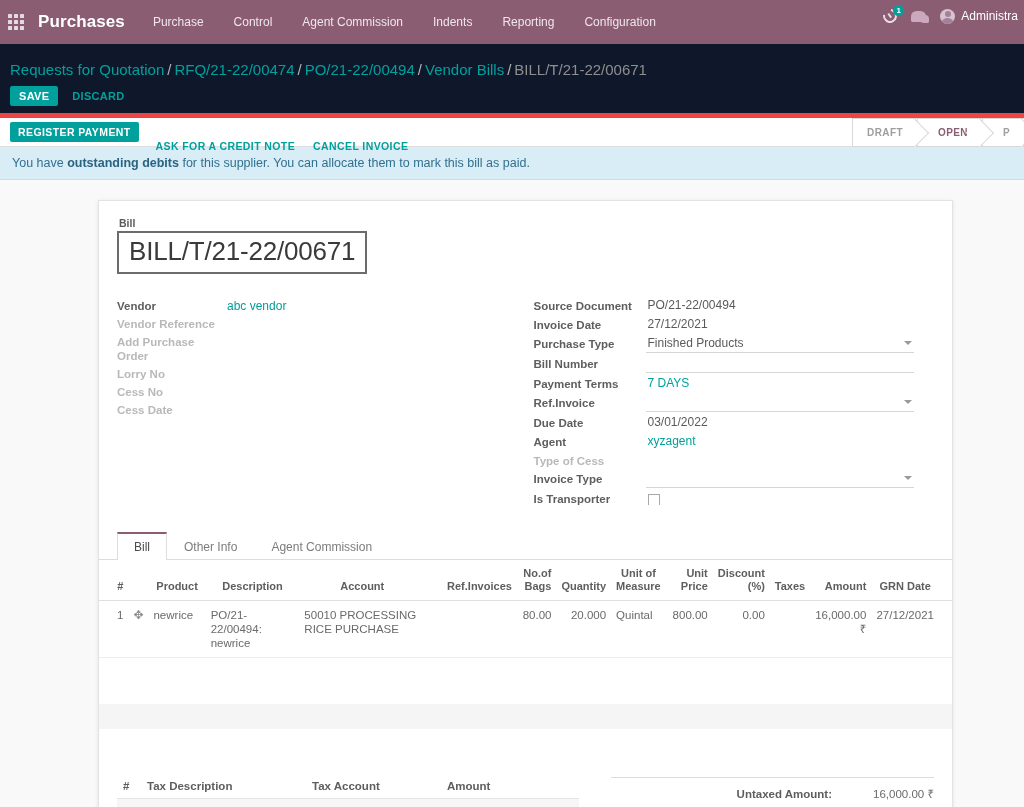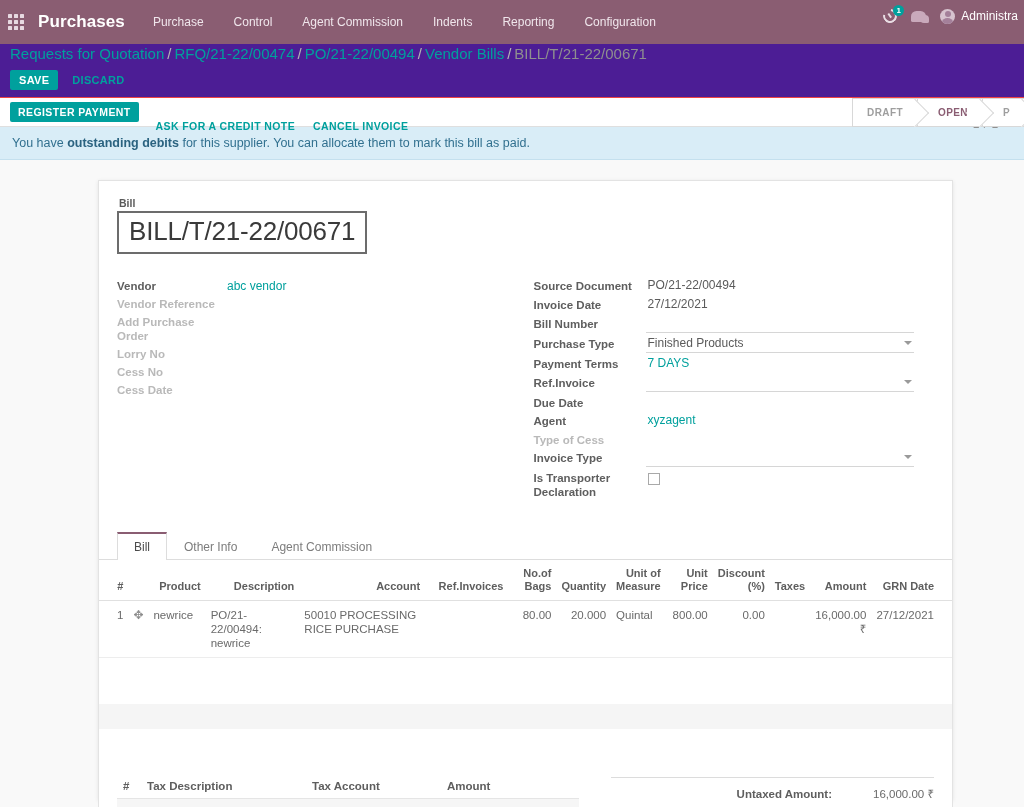--- a/index.html
+++ b/index.html
@@ -123,23 +123,23 @@
     position: absolute;
     left: 2px; top: 9.5px;
     width: 11px; height: 8px;
     border-radius: 50% 50% 0 0;
     background: #a4809a;
   }
   .user-name { font-size: 12px; color: #ffffff; white-space: nowrap; }
 
   
   .control-panel {
-    background: #4c1d95;
-    border-bottom: 1px solid #ef4444;
-    padding: 0 10px 0 10px;
+    background: #0f172a;
+    border-bottom: 5px solid #ef4444;
+    padding: 16px 10px 0 10px;
     position: relative;
   }
   .breadcrumb {
     font-size: 15px;
     line-height: 20px;
     color: #8f8f8f;
     max-width: 820px;
   }
   .breadcrumb a {
     color: #00a09d;
@@ -409,21 +409,21 @@
     width: 100%;
     border-collapse: collapse;
     font-size: 11.5px;
   }
   table.lines thead th {
     font-size: 11px;
     font-weight: bold;
     color: #5e5e5e;
     padding: 7px 5px 7px 5px;
     border-bottom: 1px solid #e0e0e0;
-    text-align: right;
+    text-align: center;
     vertical-align: bottom;
     line-height: 13px;
     white-space: normal;
   }
   table.lines thead th.num { text-align: right; }
   table.lines tbody td {
     padding: 7px 5px;
     border-bottom: 1px solid #ededed;
     color: #6a6a6a;
     vertical-align: top;
@@ -590,41 +590,42 @@
       <div class="col col-right">
         <div class="frow">
           <div class="flabel">Source Document</div>
           <div class="fctrl plain">PO/21-22/00494</div>
         </div>
         <div class="frow">
           <div class="flabel">Invoice Date</div>
           <div class="fctrl plain">27/12/2021</div>
         </div>
         <div class="frow">
-          <div class="flabel">Bill Number</div>
-          <div class="fctrl underline"></div>
-        </div>
-        <div class="frow">
           <div class="flabel">Purchase Type</div>
           <div class="fctrl underline">Finished Products
             <span class="caret"></span>
           </div>
         </div>
         <div class="frow">
+          <div class="flabel">Bill Number</div>
+          <div class="fctrl underline"></div>
+        </div>
+        <div class="frow">
           <div class="flabel">Payment Terms</div>
           <div class="fctrl plain" style="color:#00a09d;cursor:pointer">7 DAYS</div>
         </div>
         <div class="frow">
           <div class="flabel">Ref.Invoice</div>
           <div class="fctrl underline">
             <span class="caret"></span>
           </div>
         </div>
         <div class="frow">
           <div class="flabel">Due Date</div>
+          <div class="fctrl plain">03/01/2022</div>
         </div>
         <div class="frow">
           <div class="flabel">Agent</div>
           <div class="fctrl plain" style="color:#00a09d;cursor:pointer">xyzagent</div>
         </div>
         <div class="frow">
           <div class="flabel muted">Type of Cess</div>
           <div class="fctrl plain"></div>
         </div>
         <div class="frow">
@@ -653,21 +654,21 @@
   </div>
 
   <table class="lines">
     <thead>
       <tr>
         <th style="width:18px;padding-left:18px">#</th>
         <th style="width:16px"></th>
         <th style="width:60px">Product</th>
         <th style="width:105px">Description</th>
         <th style="width:145px">Account</th>
-        <th style="width:100px;text-align:center">Ref.Invoices</th>
+        <th style="width:100px;text-align:right">Ref.Invoices</th>
         <th class="num" style="width:40px">No.of Bags</th>
         <th class="num" style="width:48px">Quantity</th>
         <th style="width:54px">Unit of Measure</th>
         <th class="num" style="width:48px">Unit Price</th>
         <th class="num" style="width:46px">Discount (%)</th>
         <th style="width:34px">Taxes</th>
         <th class="num" style="width:60px">Amount</th>
         <th style="width:70px;padding-right:18px">GRN Date</th>
       </tr>
     </thead>

